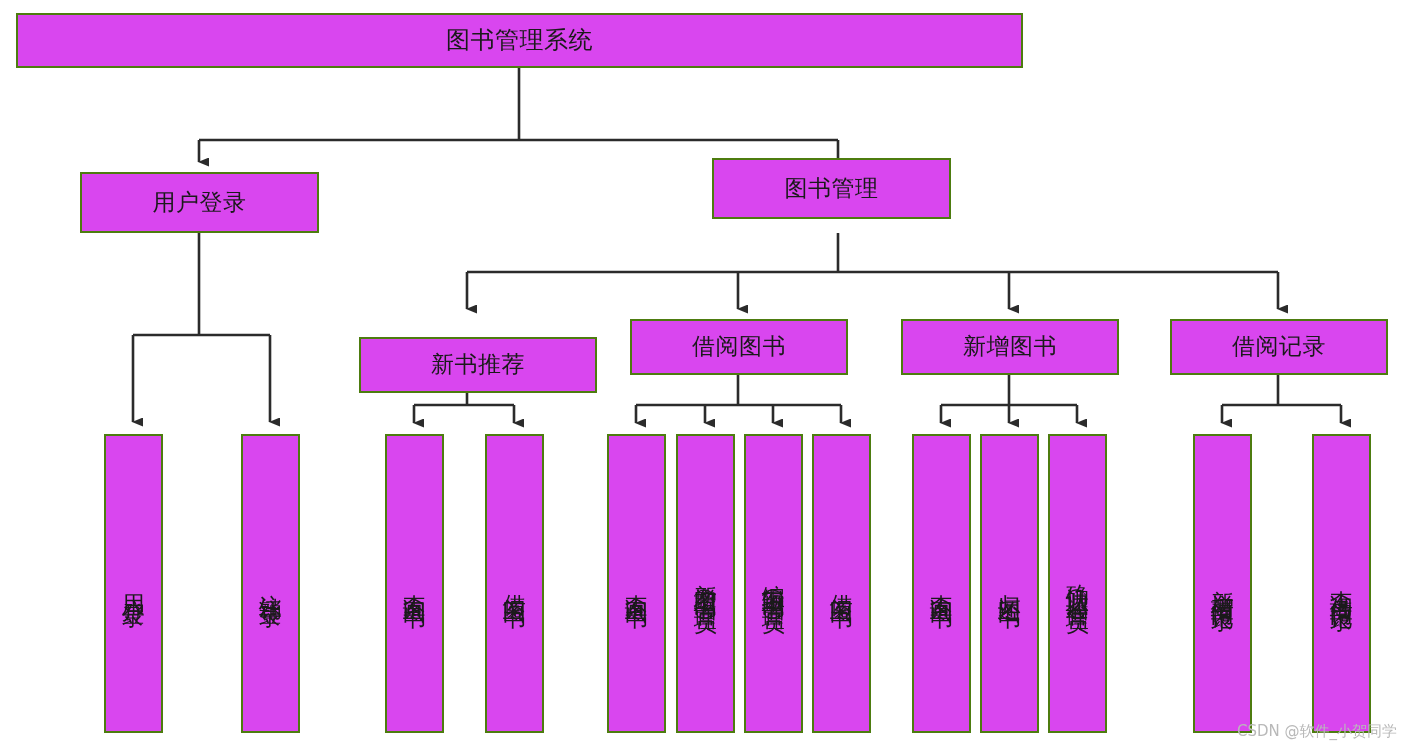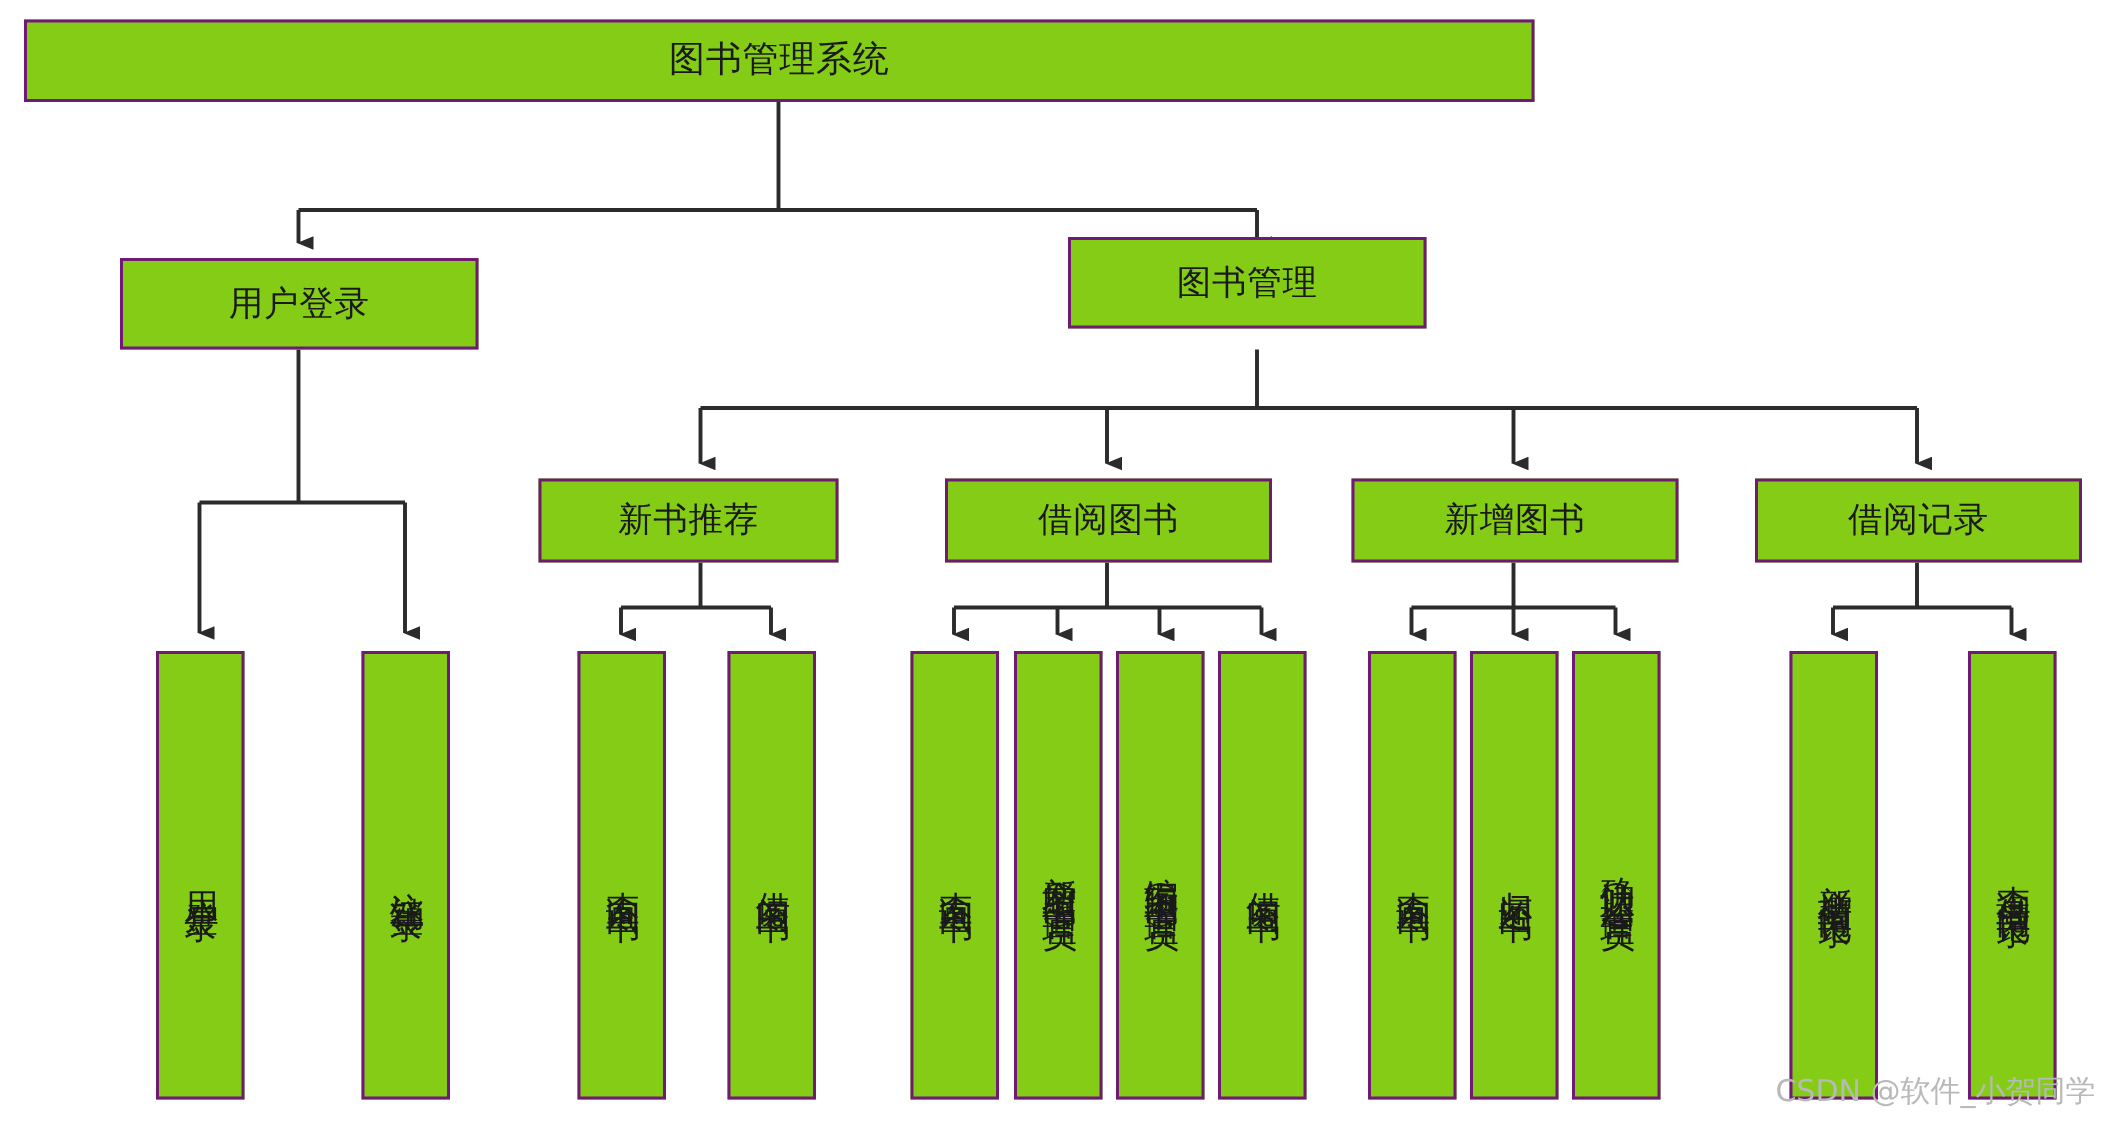--- a/index.html
+++ b/index.html
@@ -21,28 +21,27 @@
   #diagram-svg {
     position: absolute;
     left: 0;
     top: 0;
     width: 1405px;
     height: 747px;
   }
   .node {
     position: absolute;
     box-sizing: border-box;
-    background: #84cc16;
-    border: 2px solid #701a75;
+    background: #d946ef;
+    border: 2px solid #4d7c0f;
     display: flex;
     align-items: center;
     justify-content: center;
     color: #1a1a1a;
     z-index: 2;
-    font-family: Liberation Serif, serif;
   }
   .node-label {
     display: block;
     text-align: center;
     letter-spacing: 0.5px;
     color: #1a1a1a;
     line-height: 1.18;
   }
   
   .node.h .node-label {
@@ -62,21 +61,21 @@
     text-orientation: upright;
     font-size: 23px;
     line-height: 1.16;
     letter-spacing: 4px;
     max-height: 270px;
   }
   #watermark {
     position: absolute;
     right: 8px;
     bottom: 6px;
-    font-size: 20px;
+    font-size: 15px;
     color: #b9b9b9;
     font-family: "DejaVu Sans", "Liberation Sans", sans-serif;
     white-space: nowrap;
     z-index: 5;
     pointer-events: none;
   }
 </style>
 </head>
 <body>
 
@@ -137,21 +136,21 @@
     <span class="node-label">图书管理系统</span>
   </div>
 
   <div class="node h" style="left:80px; top:172px; width:239px; height:61px;">
     <span class="node-label">用户登录</span>
   </div>
   <div class="node h" style="left:712px; top:158px; width:239px; height:61px;">
     <span class="node-label">图书管理</span>
   </div>
 
-  <div class="node h" style="left:359px; top:319px; width:200px; height:56px;">
+  <div class="node h" style="left:359px; top:337px; width:238px; height:56px;">
     <span class="node-label">新书推荐</span>
   </div>
   <div class="node h" style="left:630px; top:319px; width:218px; height:56px;">
     <span class="node-label">借阅图书</span>
   </div>
   <div class="node h" style="left:901px; top:319px; width:218px; height:56px;">
     <span class="node-label">新增图书</span>
   </div>
   <div class="node h" style="left:1170px; top:319px; width:218px; height:56px;">
     <span class="node-label">借阅记录</span>

